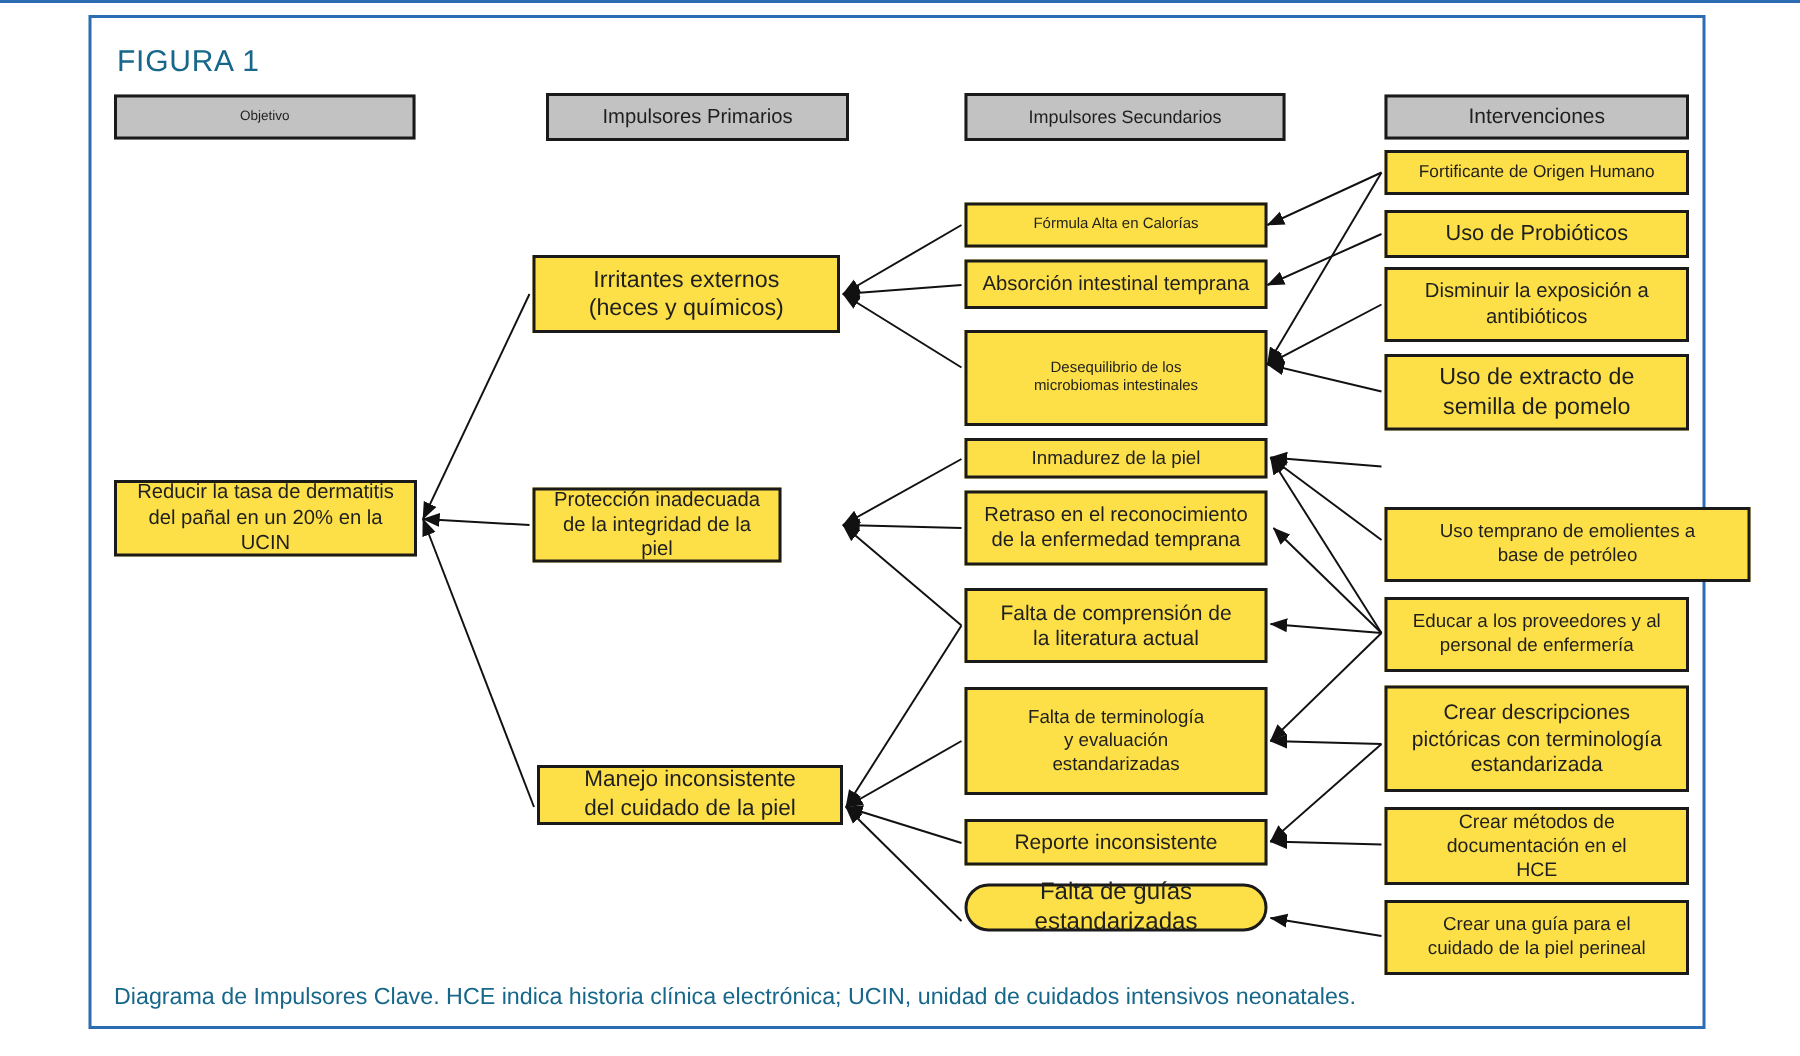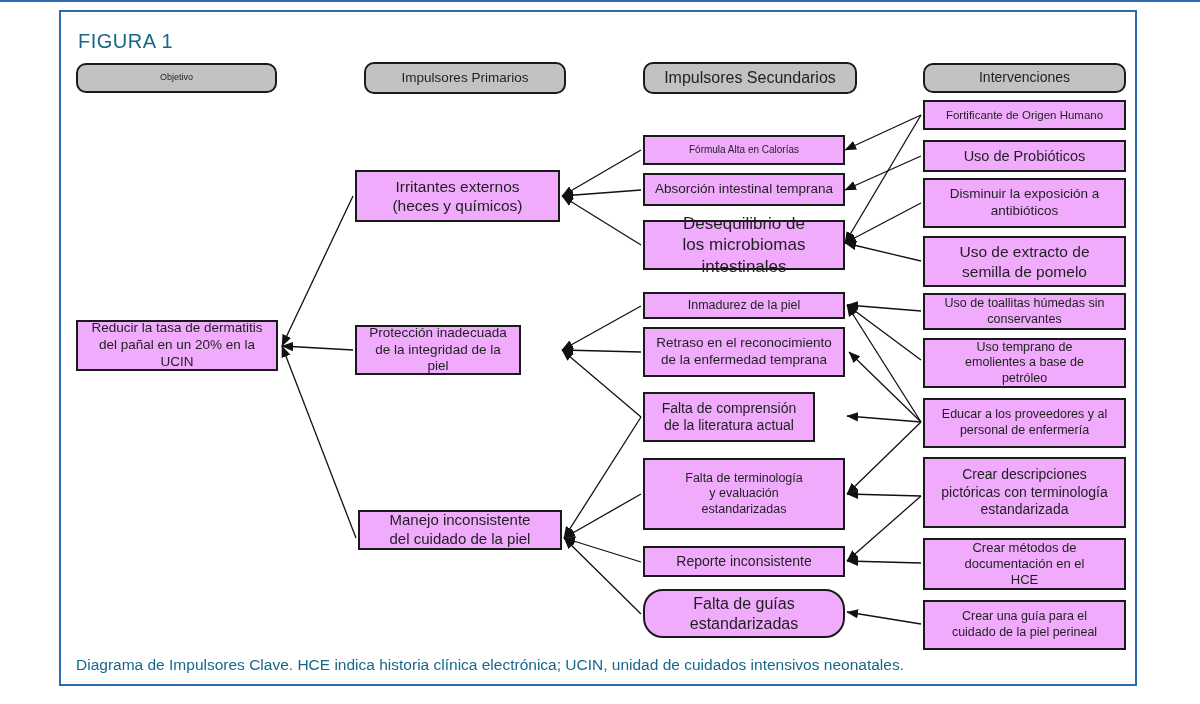--- a/index.html
+++ b/index.html
@@ -13,65 +13,64 @@
   }
   html,body{margin:0;padding:0;background:#ffffff;}
   body{font-family:"Liberation Sans", sans-serif;}
   #canvas{position:relative;width:1200px;height:704px;background:#fff;overflow:hidden;}
   .top-rule{position:absolute;left:0;top:0;width:1200px;height:2px;background:var(--frame-border);}
   .frame{position:absolute;left:59px;top:10px;width:1078px;height:676px;border:2.5px solid var(--frame-border);box-sizing:border-box;background:#fff;}
   .fig-title{position:absolute;left:78px;top:30px;font-size:20px;color:var(--title-color);letter-spacing:0.5px;}
   .caption{position:absolute;left:76px;top:656px;width:1040px;font-size:15.5px;color:var(--caption-color);}
   .node{
     position:absolute;box-sizing:border-box;
-    border:2px solid var(--box-border);background:#f0abfc;
+    border:2px solid var(--box-border);background:#fde047;
     display:flex;align-items:center;justify-content:center;
     text-align:center;color:var(--text-color);line-height:1.25;
     padding:1px 8px;
   }
-  .header{background:var(--header-fill);border-radius:10px;}
+  .header{background:var(--header-fill);}
   #arrows{position:absolute;left:0;top:0;width:1200px;height:704px;pointer-events:none;}
 </style>
 </head>
 <body>
 
 <div id="canvas">
 
   <div class="top-rule"></div>
   <div class="frame"></div>
 
   <div class="fig-title">FIGURA 1</div>
 
   <div class="node header" style="left:76px;top:63px;width:201px;height:30px;font-size:9px;">Objetivo</div>
   <div class="node header" style="left:364px;top:62px;width:202px;height:32px;font-size:13.5px;">Impulsores Primarios</div>
-  <div class="node header" style="left:643px;top:62px;width:214px;height:32px;font-size:16px;">Impulsores Secundarios</div>
+  <div class="node header" style="left:643px;top:62px;width:214px;height:32px;font-size:12px;">Impulsores Secundarios</div>
   <div class="node header" style="left:923px;top:63px;width:203px;height:30px;font-size:14px;">Intervenciones</div>
 
   <div class="node" style="left:76px;top:320px;width:202px;height:51px;font-size:13.5px;">Reducir la tasa de dermatitis del pañal en un 20% en la UCIN</div>
 
   <div class="node" style="left:355px;top:170px;width:205px;height:52px;font-size:15.5px;padding:1px 18px;">Irritantes externos (heces y químicos)</div>
   <div class="node" style="left:355px;top:325px;width:166px;height:50px;font-size:13.5px;">Protección inadecuada de la integridad de la piel</div>
   <div class="node" style="left:358px;top:510px;width:204px;height:40px;font-size:15px;padding:1px 18px;">Manejo inconsistente del cuidado de la piel</div>
 
   <div class="node" style="left:643px;top:135px;width:202px;height:30px;font-size:10px;">Fórmula Alta en Calorías</div>
   <div class="node" style="left:643px;top:173px;width:202px;height:33px;font-size:13.5px;">Absorción intestinal temprana</div>
-  <div class="node" style="left:643px;top:220px;width:202px;height:50px;font-size:17px;padding:1px 30px;">Desequilibrio de los microbiomas intestinales</div>
+  <div class="node" style="left:643px;top:220px;width:202px;height:64px;font-size:10px;padding:1px 30px;">Desequilibrio de los microbiomas intestinales</div>
   <div class="node" style="left:643px;top:292px;width:202px;height:27px;font-size:12.5px;">Inmadurez de la piel</div>
   <div class="node" style="left:643px;top:327px;width:202px;height:50px;font-size:13.5px;">Retraso en el reconocimiento de la enfermedad temprana</div>
-  <div class="node" style="left:643px;top:392px;width:172px;height:50px;font-size:14px;padding:1px 16px;">Falta de comprensión de la literatura actual</div>
+  <div class="node" style="left:643px;top:392px;width:202px;height:50px;font-size:14px;padding:1px 16px;">Falta de comprensión de la literatura actual</div>
   <div class="node" style="left:643px;top:458px;width:202px;height:72px;font-size:12.5px;padding:1px 40px;">Falta de terminología y evaluación estandarizadas</div>
   <div class="node" style="left:643px;top:546px;width:202px;height:31px;font-size:14px;">Reporte inconsistente</div>
-  <div class="node" style="left:643px;top:589px;width:202px;height:49px;font-size:16px;padding:1px 28px;border-radius:20px;">Falta de guías estandarizadas</div>
+  <div class="node" style="left:643px;top:589px;width:202px;height:32px;font-size:16px;padding:1px 28px;border-radius:20px;">Falta de guías estandarizadas</div>
 
   <div class="node" style="left:923px;top:100px;width:203px;height:30px;font-size:11.5px;">Fortificante de Origen Humano</div>
   <div class="node" style="left:923px;top:140px;width:203px;height:32px;font-size:14.5px;">Uso de Probióticos</div>
   <div class="node" style="left:923px;top:178px;width:203px;height:50px;font-size:13.5px;padding:1px 20px;">Disminuir la exposición a antibióticos</div>
   <div class="node" style="left:923px;top:236px;width:203px;height:51px;font-size:15.5px;padding:1px 24px;">Uso de extracto de semilla de pomelo</div>
-  <div class="node" style="left:923px;top:293px;width:203px;height:37px;font-size:12.5px;padding:1px 14px;">Uso de toallitas húmedas sin conservantes</div>
-  <div class="node" style="left:923px;top:338px;width:203px;height:50px;font-size:12.5px;padding:1px 32px;">Uso temprano de emolientes a base de petróleo</div>
+  <div class="node" style="left:923px;top:338px;width:244px;height:50px;font-size:12.5px;padding:1px 32px;">Uso temprano de emolientes a base de petróleo</div>
   <div class="node" style="left:923px;top:398px;width:203px;height:50px;font-size:12.5px;padding:1px 14px;">Educar a los proveedores y al personal de enfermería</div>
   <div class="node" style="left:923px;top:457px;width:203px;height:71px;font-size:14px;padding:1px 12px;">Crear descripciones pictóricas con terminología estandarizada</div>
   <div class="node" style="left:923px;top:538px;width:203px;height:52px;font-size:13px;padding:1px 24px;">Crear métodos de documentación en el HCE</div>
   <div class="node" style="left:923px;top:600px;width:203px;height:50px;font-size:12.5px;padding:1px 22px;">Crear una guía para el cuidado de la piel perineal</div>
 
   <svg id="arrows" viewBox="0 0 1200 704">
     <defs>
       <marker id="ah" viewBox="0 0 10 8" refX="9.5" refY="4" markerWidth="9" markerHeight="7.5" orient="auto">
         <path d="M0,0 L10,4 L0,8 Z" fill="#111111"></path>
       </marker>

